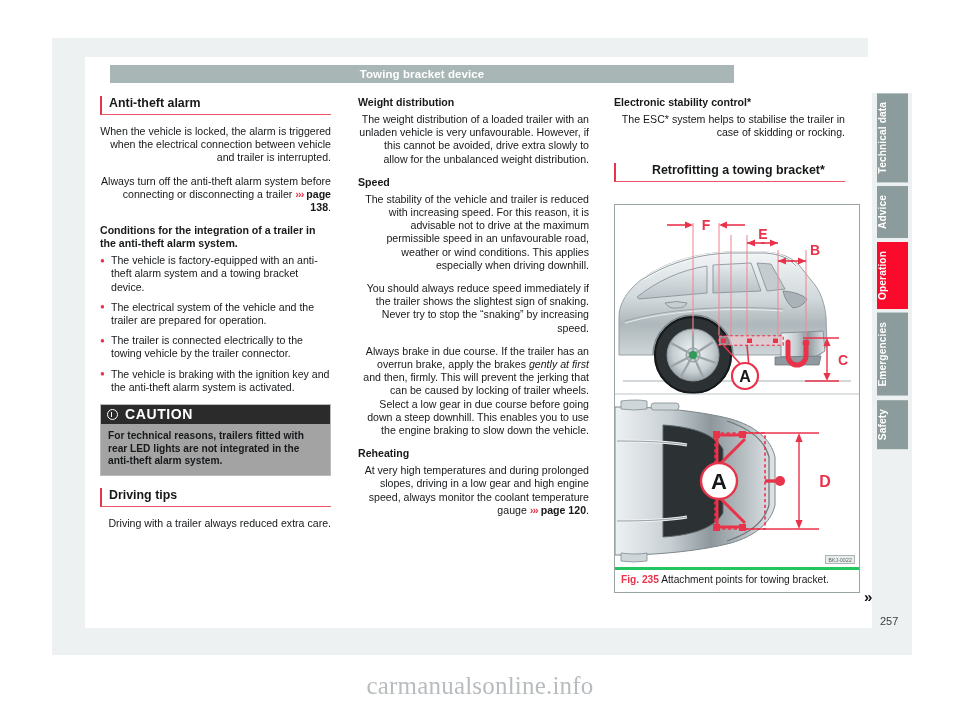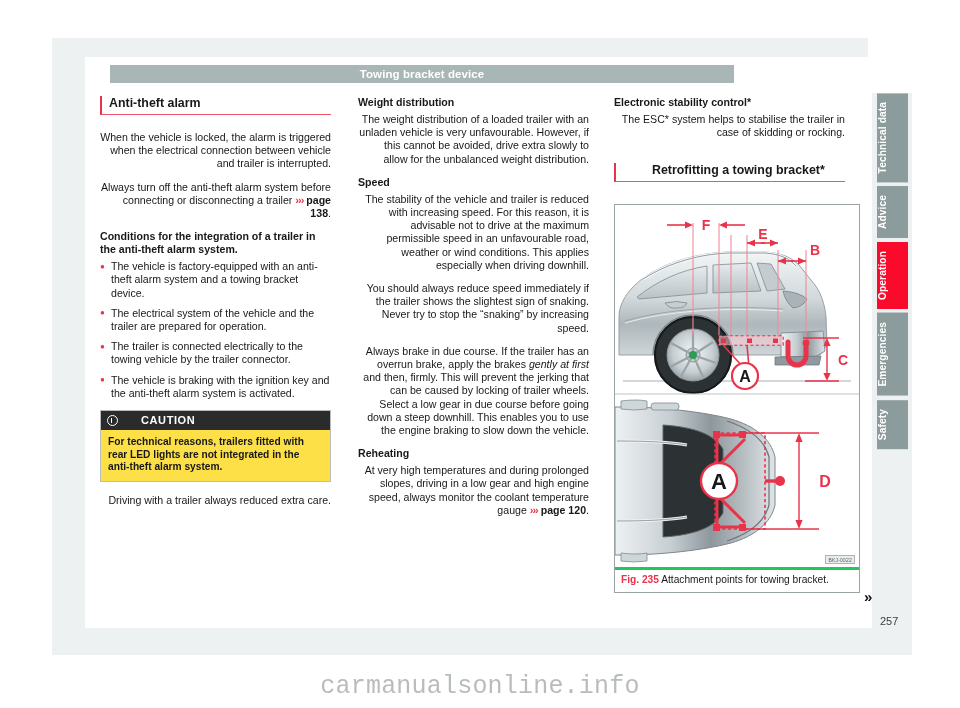--- a/index.html
+++ b/index.html
@@ -73,21 +73,21 @@
   .col2 { left: 358px; }
   .col3 { left: 614px; }
 
   .sec-head {
     font-size: 12.4px;
     font-weight: bold;
     color: #16181a;
     padding: 0 0 3px 7px;
     border-left: 2.5px solid #e8334a;
     border-bottom: 1.1px solid #ef5569;
-    margin-bottom: 16px;
+    margin-bottom: 10px;
     line-height: 15px;
   }
   .sub-head {
     font-size: 10.6px;
     font-weight: bold;
     margin: 0 0 4px 0;
     line-height: 13px;
   }
   p.body {
     margin: 0 0 10px 0;
@@ -117,44 +117,44 @@
 
   
   .caution {
     border: 1px solid #b8bcbd;
     margin: 2px 0 12px 0;
     width: 229px;
   }
   .caution-head {
     background: #2b2b2b;
     color: #ffffff;
-    font-size: 11px;
+    font-size: 14px;
     font-weight: bold;
     letter-spacing: 0.6px;
     padding: 3px 6px 3px 6px;
     display: flex;
     align-items: center;
-    gap: 23px;
+    gap: 7px;
   }
   .caution-ico {
     display: inline-block;
     width: 9px; height: 9px;
     border: 1.2px solid #ffffff;
     border-radius: 50%;
     position: relative;
   }
   .caution-ico:after {
     content: "";
     position: absolute;
     left: 3px; top: 1.6px;
     width: 1.2px; height: 5.4px;
     background: #ffffff;
   }
   .caution-body {
-    background: #fde047;
+    background: #a3a3a3;
     padding: 6px 7px 7px 7px;
     font-size: 10.2px;
     font-weight: bold;
     line-height: 12.6px;
     color: #16181a;
   }
 
   
   .figbox {
     position: absolute;
@@ -234,21 +234,21 @@
 
   .bottom-watermark {
     position: absolute;
     left: 0;
     top: 672px;
     width: 960px;
     text-align: center;
     font-size: 25px;
     color: #b9bcbe;
     letter-spacing: 0.2px;
-    font-family: Liberation Mono, monospace;
+    font-family: Liberation Serif, serif;
   }
 </style>
 </head>
 <body>
 
 <div class="root">
 
   <div class="mat"></div>
   <div class="mat-notch"></div>
   <div class="page"></div>
@@ -268,20 +268,21 @@
       <li>The trailer is connected electrically to the towing vehicle by the trailer connector.</li>
       <li>The vehicle is braking with the ignition key and the anti-theft alarm system is activated.</li>
     </ul>
     <div class="caution">
       <div class="caution-head">
         <span class="caution-ico"></span>
         <span>CAUTION</span>
       </div>
       <div class="caution-body">For technical reasons, trailers fitted with rear LED lights are not integrated in the anti-theft alarm system.</div>
     </div>
+    <div class="sec-head">Driving tips</div>
     <p class="body">Driving with a trailer always reduced extra care.</p>
   </div>
 
   <div class="col col2">
     <div class="sub-head">Weight distribution</div>
     <p class="body">The weight distribution of a loaded trailer with an unladen vehicle is very unfavourable. However, if this cannot be avoided, drive extra slowly to allow for the unbalanced weight distribution.</p>
     <div class="sub-head">Speed</div>
     <p class="body">The stability of the vehicle and trailer is reduced with increasing speed. For this reason, it is advisable not to drive at the maximum permissible speed in an unfavourable road, weather or wind conditions. This applies especially when driving downhill.</p>
     <p class="body"><span>You should always reduce speed immediately if the trailer shows the slightest sign of </span><b class="bold">snaking</b><span>. Never try to stop the “snaking” by increasing speed.</span></p>
     <p class="body"><span>Always brake in due course. If the trailer has an </span><b class="bold">overrun brake</b><span>, apply the brakes </span><i class="ital">gently at first</i><span> and then, firmly. This will prevent the jerking that can be caused by locking of trailer wheels. Select a low gear in due course before going down a steep downhill. This enables you to use the engine braking to slow down the vehicle.</span></p>

